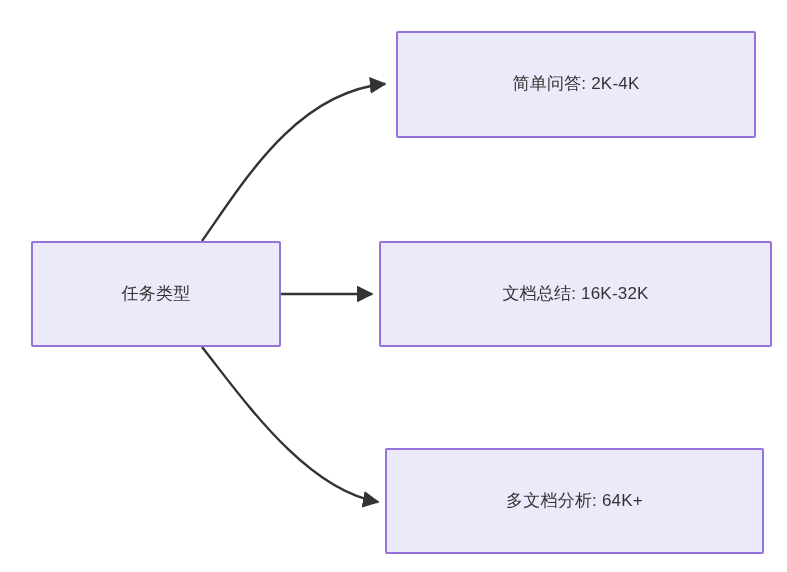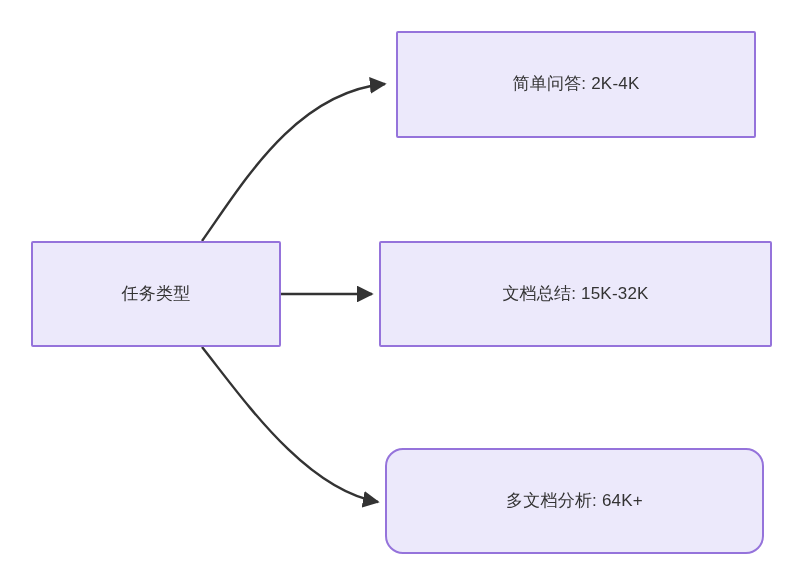--- a/index.html
+++ b/index.html
@@ -60,21 +60,20 @@
     left: 379px;
     top: 241px;
     width: 393px;
     height: 106px;
   }
   #node-multidoc {
     left: 385px;
     top: 448px;
     width: 379px;
     height: 106px;
-    border-radius: 18px;
   }
 </style>
 </head>
 <body>
 
 <div id="diagram-root">
 
   <svg id="edge-layer" viewBox="0 0 787 572" width="787" height="572" xmlns="http://www.w3.org/2000/svg">
     <defs>
       <marker id="arrowhead" viewBox="0 0 10 10" refX="9" refY="5" markerWidth="7" markerHeight="7" orient="auto-start-reverse">
@@ -91,20 +90,20 @@
 
   <div class="flow-node" id="node-source">
     <span class="node-label">任务类型</span>
   </div>
 
   <div class="flow-node" id="node-simple-qa">
     <span class="node-label">简单问答: 2K-4K</span>
   </div>
 
   <div class="flow-node" id="node-doc-summary">
-    <span class="node-label">文档总结: 15K-32K</span>
+    <span class="node-label">文档总结: 16K-32K</span>
   </div>
 
   <div class="flow-node" id="node-multidoc">
     <span class="node-label">多文档分析: 64K+</span>
   </div>
 
 </div>
 
 </body></html>

